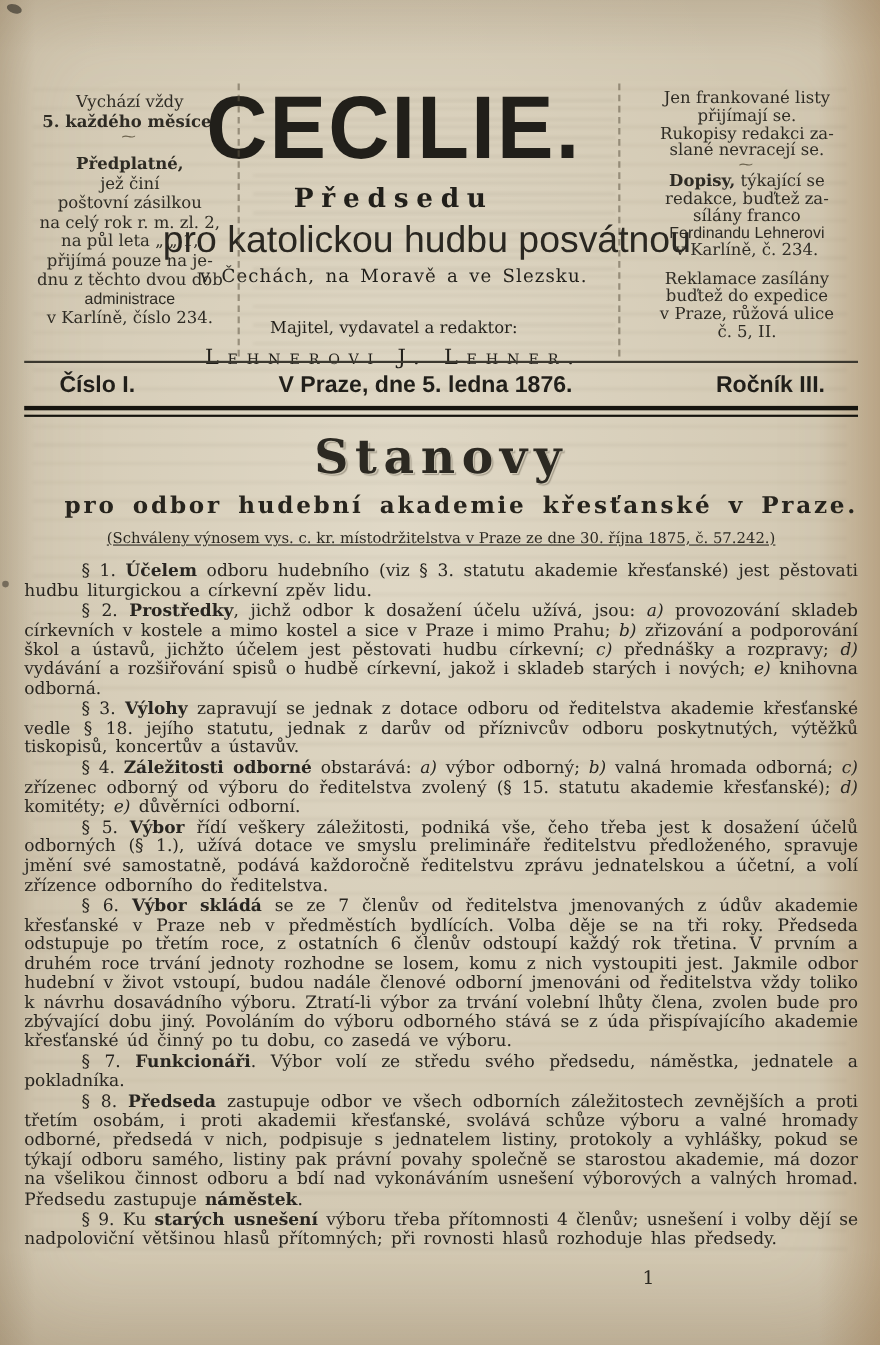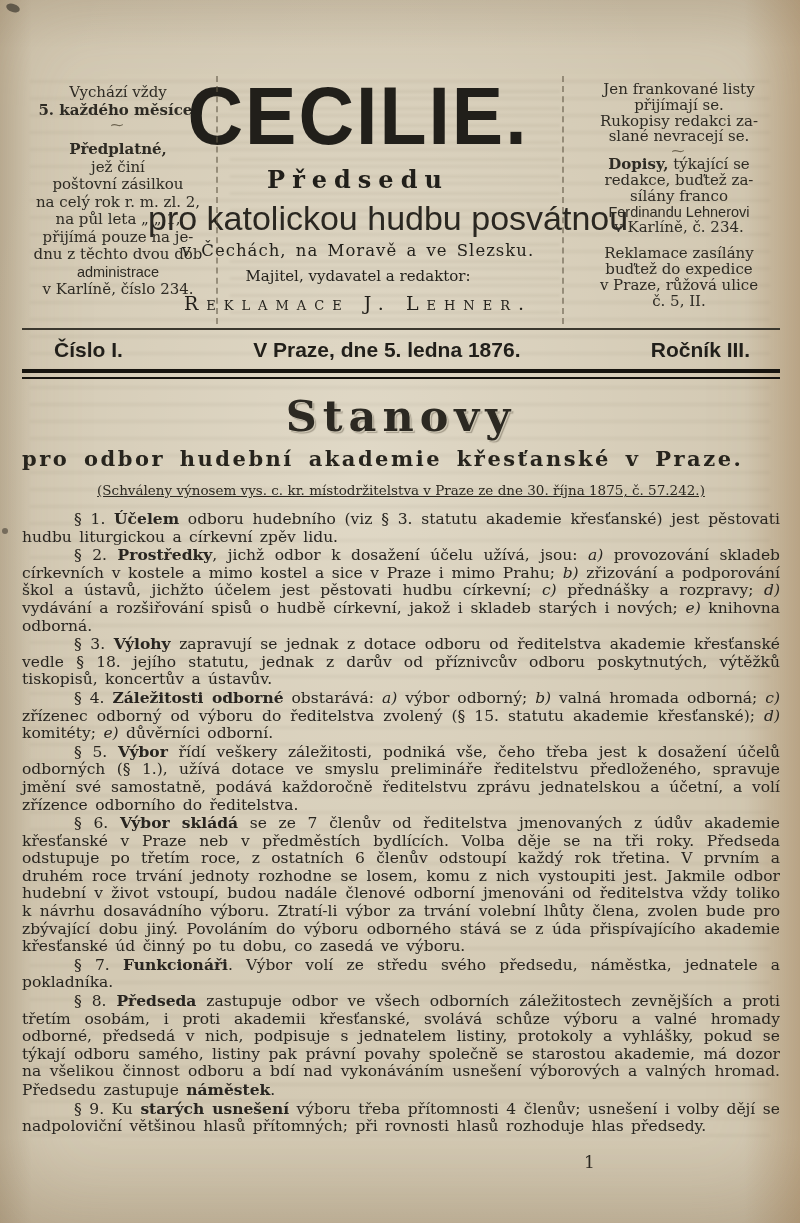--- a/index.html
+++ b/index.html
@@ -35,41 +35,41 @@
         border-left:2px dashed rgba(96,88,70,0.55);}
 
   
   .masthead{position:absolute;left:148px;top:76px;width:420px;text-align:center;color:#211f1a;}
   .m-title{font-family:"Liberation Sans","DejaVu Sans",sans-serif;font-weight:700;
            font-size:77px;line-height:80px;letter-spacing:2px;transform:scaleY(1.05);}
   .m-sub1{font-weight:700;font-size:24px;letter-spacing:7px;margin-top:9px;}
   .m-sub2{font-family:"Liberation Sans","DejaVu Sans",sans-serif;font-weight:400;
           font-size:34px;line-height:36px;margin-top:6px;white-space:nowrap;color:#2a2721;}
   .m-sub3{font-weight:400;font-size:16.5px;letter-spacing:1px;word-spacing:3px;margin-top:5px;}
-  .m-owner{font-size:15px;margin-top:7px;}
+  .m-owner{font-size:15px;margin-top:29px;}
   .m-name{font-size:19px;font-variant:small-caps;letter-spacing:8px;margin-top:7px;}
 
   
   .rule{position:absolute;left:22px;width:758px;background:#16140f;}
   .rule-a{top:328px;height:2px;background:#3b382f;}
   .rule-b{top:369px;height:4px;}
   .rule-c{top:377px;height:2px;}
   .dateline{position:absolute;left:22px;top:334px;width:758px;height:32px;
     display:flex;justify-content:space-between;align-items:center;
     font-family:"Liberation Sans","DejaVu Sans",sans-serif;font-weight:700;
     font-size:21px;color:#211f1a;padding:0;box-sizing:border-box;}
   .dl-issue{margin-left:32px;}
   .dl-vol{margin-right:30px;}
 
   
   .article{position:absolute;left:22px;top:392px;width:758px;}
   .a-title{text-align:center;font-size:43px;line-height:48px;font-weight:700;
            letter-spacing:6px;color:#2c2922;
            text-shadow:1px 1px 0 rgba(235,228,208,0.6), 2px 2px 1px rgba(60,52,38,0.35);}
-  .a-subtitle{text-align:left;font-size:21px;font-weight:700;letter-spacing:2.5px;
+  .a-subtitle{text-align:right;font-size:21px;font-weight:700;letter-spacing:2.5px;
               word-spacing:5px;margin-top:6px;}
   .a-approval{text-align:center;font-size:13.5px;margin-top:11px;color:#2b2821;text-decoration:underline;}
   .a-body{margin-top:12px;text-align:justify;font-size:15.5px;line-height:17.6px;
           word-spacing:2.5px;color:#282520;}
   .a-body p{margin:0;text-indent:52px;}
   .page-num{position:absolute;left:584px;top:1152px;font-size:17px;color:#2b2821;}
 </style>
 </head>
 <body>
 
@@ -94,21 +94,21 @@
       <div class="line sans"><span>administrace</span></div>
       <div class="line"><span>v Karlíně, číslo 234.</span></div>
     </div>
 
   <div class="masthead">
     <div class="m-title">CECILIE.</div>
     <div class="m-sub1">Předsedu</div>
     <div class="m-sub2">pro katolickou hudbu posvátnou</div>
     <div class="m-sub3">v Čechách, na Moravě a ve Slezsku.</div>
     <div class="m-owner">Majitel, vydavatel a redaktor:</div>
-    <div class="m-name">Reklamace J. Lehner.</div>
+    <div class="m-name">Lehnerovi J. Lehner.</div>
   </div>
 
   <div class="col col-right">
       <div class="line"><span>Jen frankované listy</span></div>
       <div class="line"><span>přijímají se.</span></div>
       <div class="line"><span>Rukopisy redakci za-</span></div>
       <div class="line"><span>slané nevracejí se.</span></div>
       <div class="line tilde"><span>⁓</span></div>
       <div class="line"><span class="b">Dopisy,</span><span> týkající se</span></div>
       <div class="line"><span>redakce, buďtež za-</span></div>

